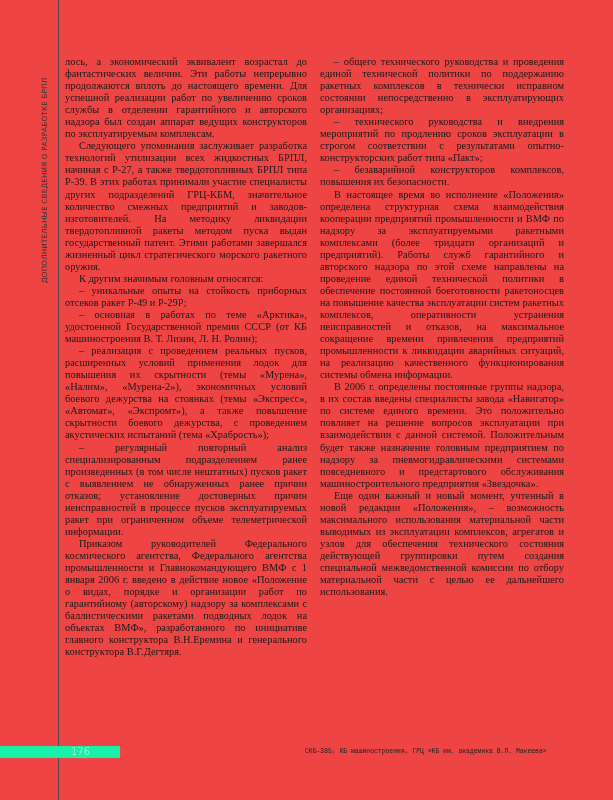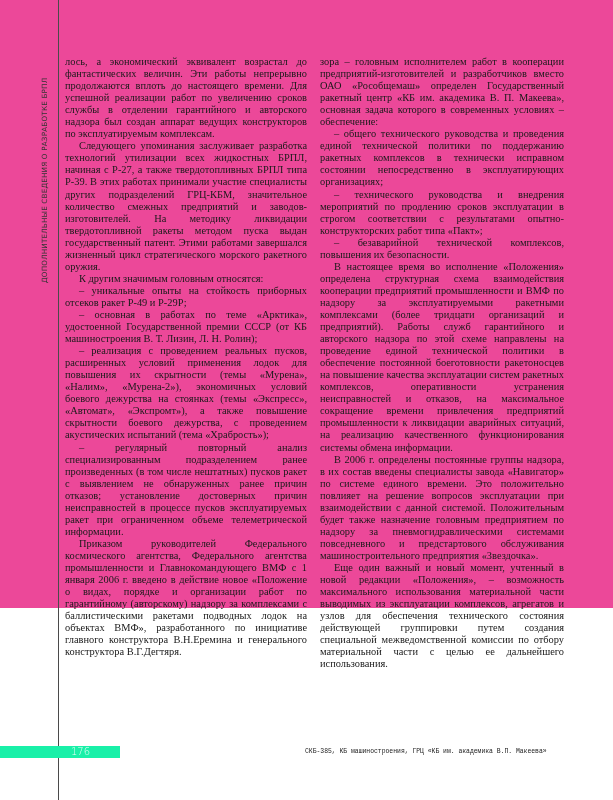--- a/index.html
+++ b/index.html
@@ -1,17 +1,17 @@
 <!DOCTYPE html>
 <html><head>
 <meta charset="utf-8">
 <style>
   html, body { margin: 0; padding: 0; background: #ffffff; }
   body { width: 613px; height: 800px; position: relative; overflow: hidden; }
-  .page { position: absolute; left: 0; top: 0; width: 613px; height: 608px; background: #ec4899; }
+  .page { position: absolute; left: 0; top: 0; width: 613px; height: 800px; background: #ef4444; }
   .vline { position: absolute; left: 58px; top: 0; width: 1px; height: 800px; background: #4a4a4a; }
   .side-label {
     position: absolute; left: 40px; top: 283px;
     transform-origin: 0 0; transform: rotate(-90deg);
     font-family: "DejaVu Sans", sans-serif; font-size: 7.2px; letter-spacing: 0.2px;
     color: #333; white-space: nowrap; width: 222px;
   }
   .col {
     position: absolute; top: 56px;
     font-family: "Liberation Serif", serif; font-size: 10.4px; line-height: 12.05px;
@@ -48,24 +48,23 @@
     <p class="ind">Следующего упоминания заслуживает разработка технологий утилизации всех жидкостных БРПЛ, начиная с Р-27, а также твердотопливных БРПЛ типа Р-39. В этих работах принимали участие специалисты других подразделений ГРЦ-КБМ, значительное количество смежных предприятий и заводов-изготовителей. На методику ликвидации твердотопливной ракеты методом пуска выдан государственный патент. Этими работами завершался жизненный цикл стратегического морского ракетного оружия.</p>
     <p class="ind">К другим значимым головным относятся:</p>
     <p class="ind">– уникальные опыты на стойкость приборных отсеков ракет Р-49 и Р-29Р;</p>
     <p class="ind">– основная в работах по теме «Арктика», удостоенной Государственной премии СССР (от КБ машиностроения В. Т. Лизин, Л. Н. Ролин);</p>
     <p class="ind">– реализация с проведением реальных пусков, расширенных условий применения лодок для повышения их скрытности (темы «Мурена», «Налим», «Мурена-2»), экономичных условий боевого дежурства на стоянках (темы «Экспресс», «Автомат», «Экспромт»), а также повышение скрытности боевого дежурства, с проведением акустических испытаний (тема «Храбрость»);</p>
     <p class="ind">– регулярный повторный анализ специализированным подразделением ранее произведенных (в том числе нештатных) пусков ракет с выявлением не обнаруженных ранее причин отказов; установление достоверных причин неисправностей в процессе пусков эксплуатируемых ракет при ограниченном объеме телеметрической информации.</p>
     <p class="ind">Приказом руководителей Федерального космического агентства, Федерального агентства промышленности и Главнокомандующего ВМФ с 1 января 2006 г. введено в действие новое «Положение о видах, порядке и организации работ по гарантийному (авторскому) надзору за комплексами с баллистическими ракетами подводных лодок на объектах ВМФ», разработанного по инициативе главного конструктора В.Н.Еремина и генерального конструктора В.Г.Дегтяря.</p>
   </div>
 
   <div class="col col-right">
-    <p>зора – головным исполнителем работ в кооперации предприятий-изготовителей и разработчиков вместо ОАО «Рособщемаш» определен Государственный ракетный центр «КБ им. академика В. П. Макеева», основная задача которого в современных условиях – обеспечение:</p>
     <p class="ind">– общего технического руководства и проведения единой технической политики по поддержанию ракетных комплексов в технически исправном состоянии непосредственно в эксплуатирующих организациях;</p>
     <p class="ind">– технического руководства и внедрения мероприятий по продлению сроков эксплуатации в строгом соответствии с результатами опытно-конструкторских работ типа «Пакт»;</p>
-    <p class="ind">– безаварийной технической комплексов, повышения их безопасности.</p>
+    <p class="ind">– безаварийной конструкторов комплексов, повышения их безопасности.</p>
     <p class="ind">В настоящее время во исполнение «Положения» определена структурная схема взаимодействия кооперации предприятий промышленности и ВМФ по надзору за эксплуатируемыми ракетными комплексами (более тридцати организаций и предприятий). Работы служб гарантийного и авторского надзора по этой схеме направлены на проведение единой технической политики в обеспечение постоянной боеготовности ракетоносцев на повышение качества эксплуатации систем ракетных комплексов, оперативности устранения неисправностей и отказов, на максимальное сокращение времени привлечения предприятий промышленности к ликвидации аварийных ситуаций, на реализацию качественного функционирования системы обмена информации.</p>
     <p class="ind">В 2006 г. определены постоянные группы надзора, в их состав введены специалисты завода «Навигатор» по системе единого времени. Это положительно повлияет на решение вопросов эксплуатации при взаимодействии с данной системой. Положительным будет также назначение головным предприятием по надзору за пневмогидравлическими системами повседневного и предстартового обслуживания машиностроительного предприятия «Звездочка».</p>
     <p class="ind">Еще один важный и новый момент, учтенный в новой редакции «Положения», – возможность максимального использования материальной части выводимых из эксплуатации комплексов, агрегатов и узлов для обеспечения технического состояния действующей группировки путем создания специальной межведомственной комиссии по отбору материальной части с целью ее дальнейшего использования.</p>
   </div>
 
   <div class="page-bar" style="background: rgb(25, 240, 168);"></div>
   <div class="page-num">176</div>
   <div class="footer-credit">СКБ-385, КБ машиностроения, ГРЦ «КБ им. академика В.П. Макеева»</div>
 </div>
 

